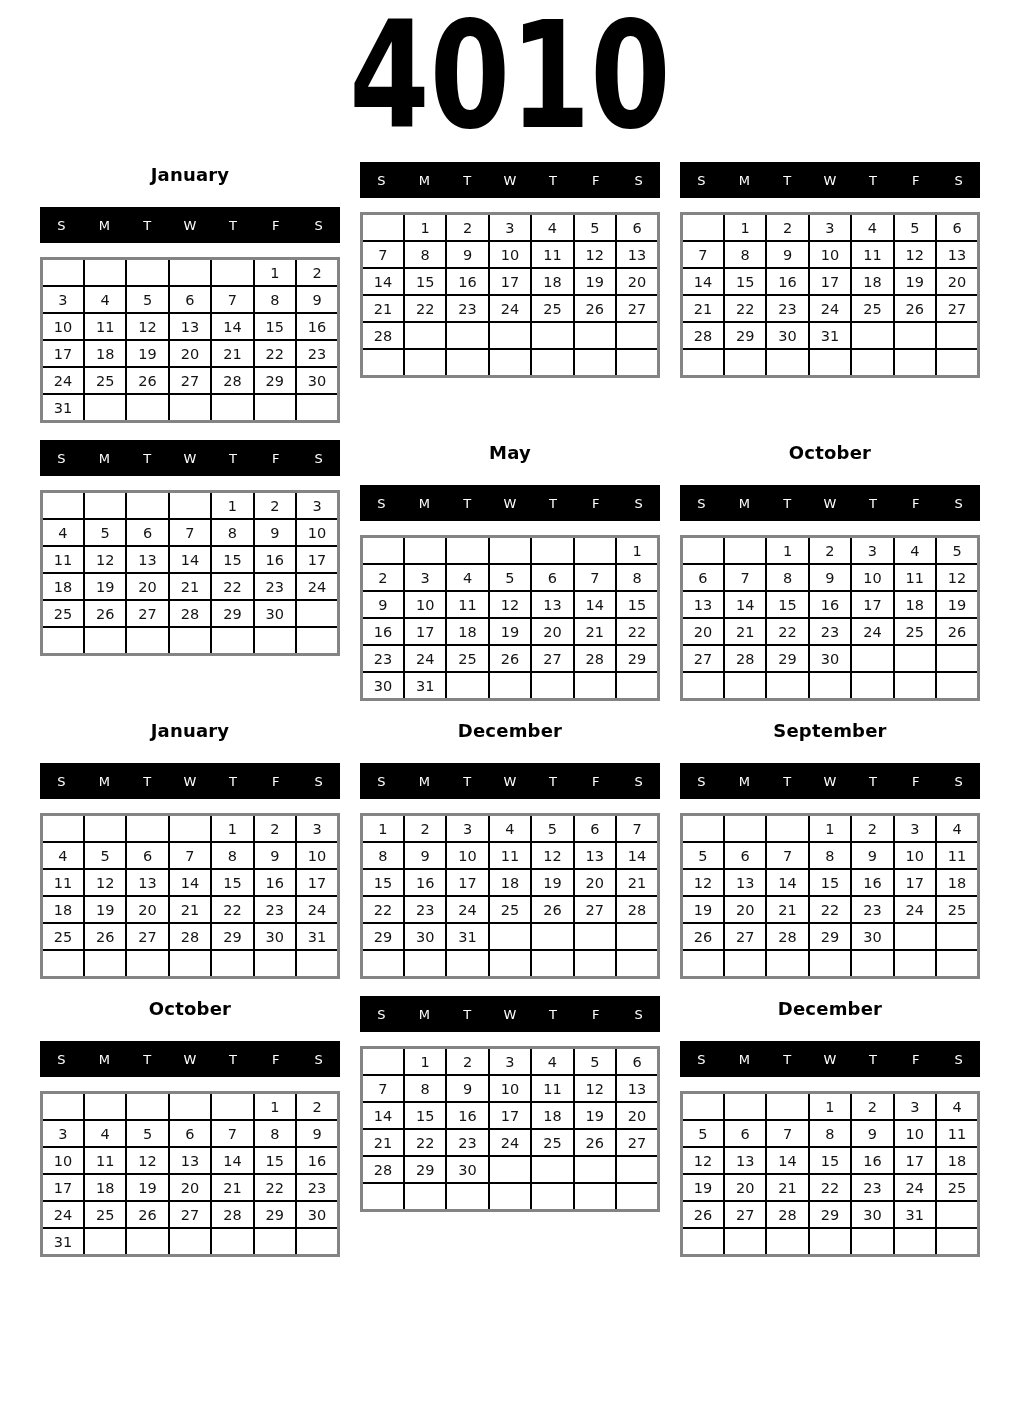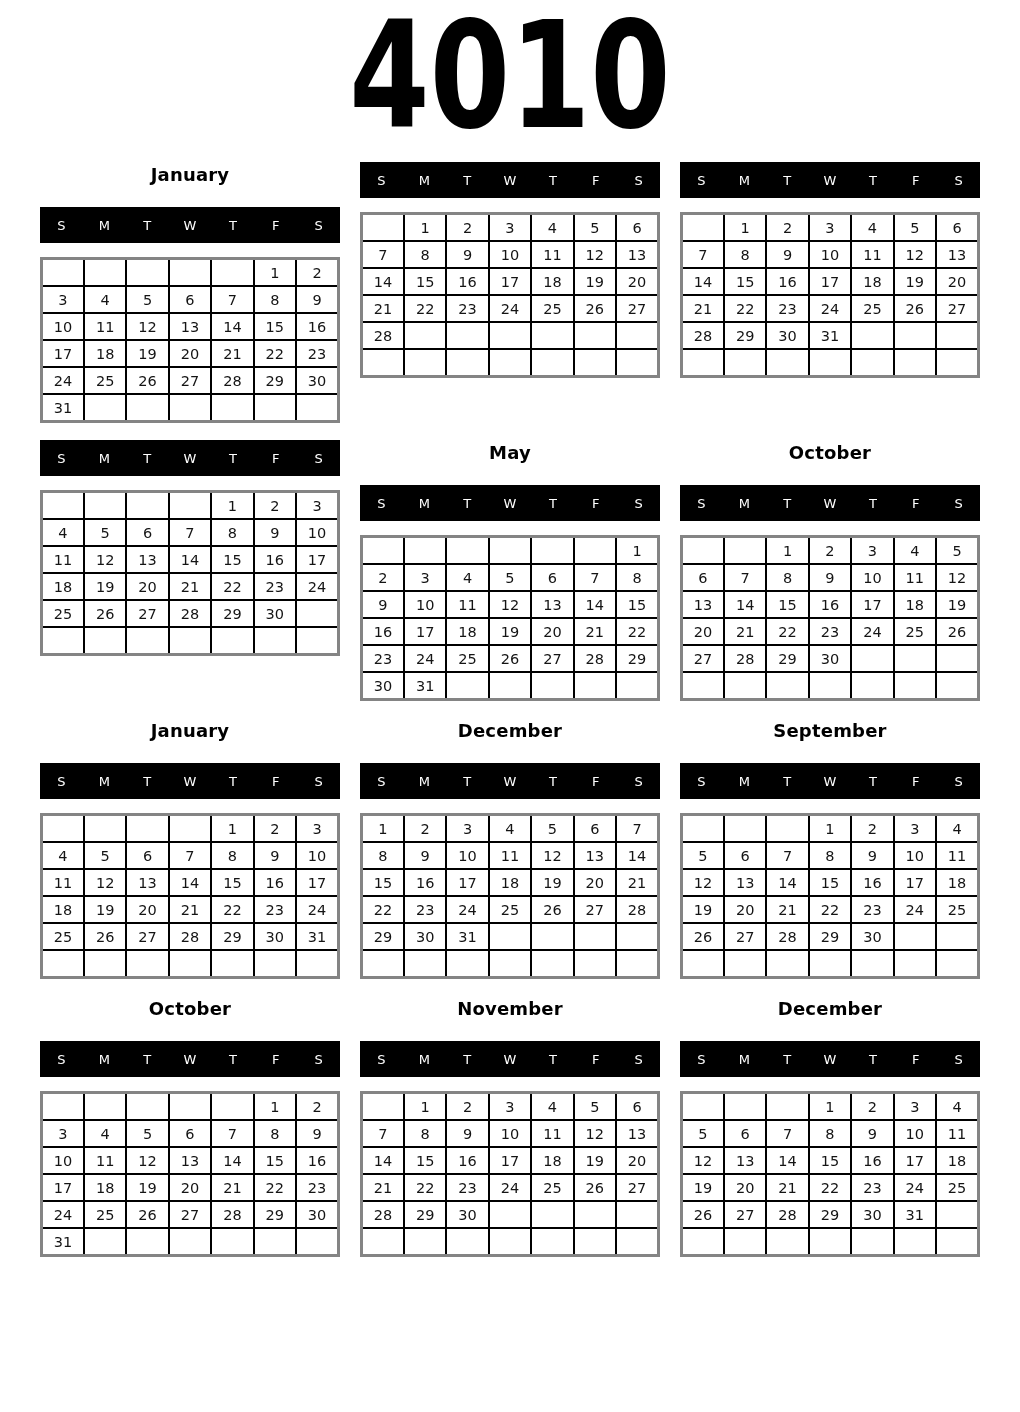--- a/index.html
+++ b/index.html
@@ -785,21 +785,20 @@
               <td></td>
               <td></td>
               <td></td>
               <td></td>
             </tr>
           </tbody>
     </table>
   </div>
 
   <div class="month">
-    <div class="month-name">November</div>
     <div class="weekday-bar">
           <span>S</span>
           <span>M</span>
           <span>T</span>
           <span>W</span>
           <span>T</span>
           <span>F</span>
           <span>S</span>
         </div>
     <table class="days">

